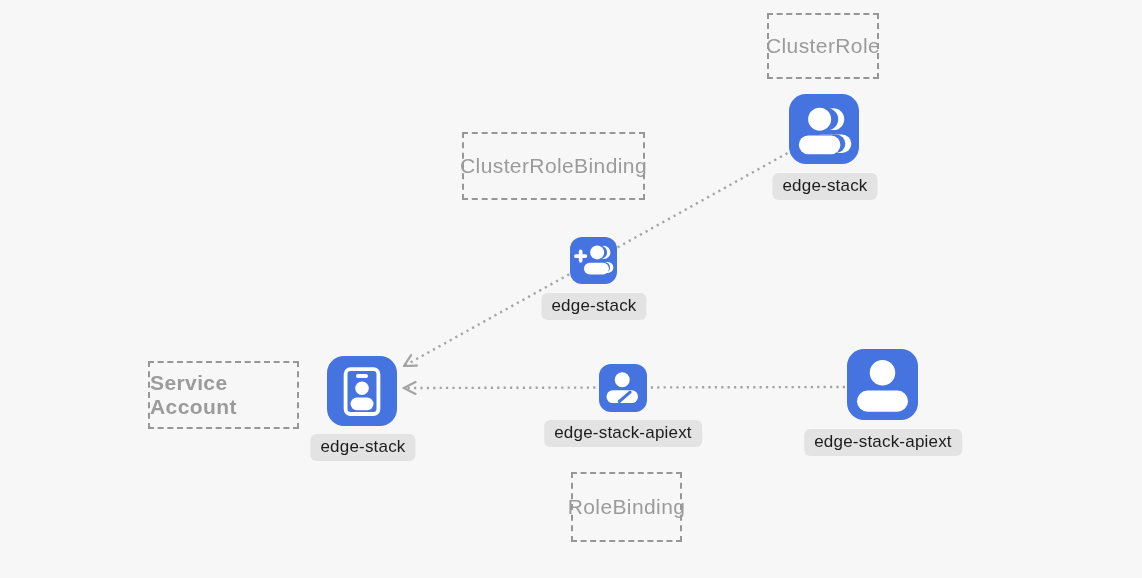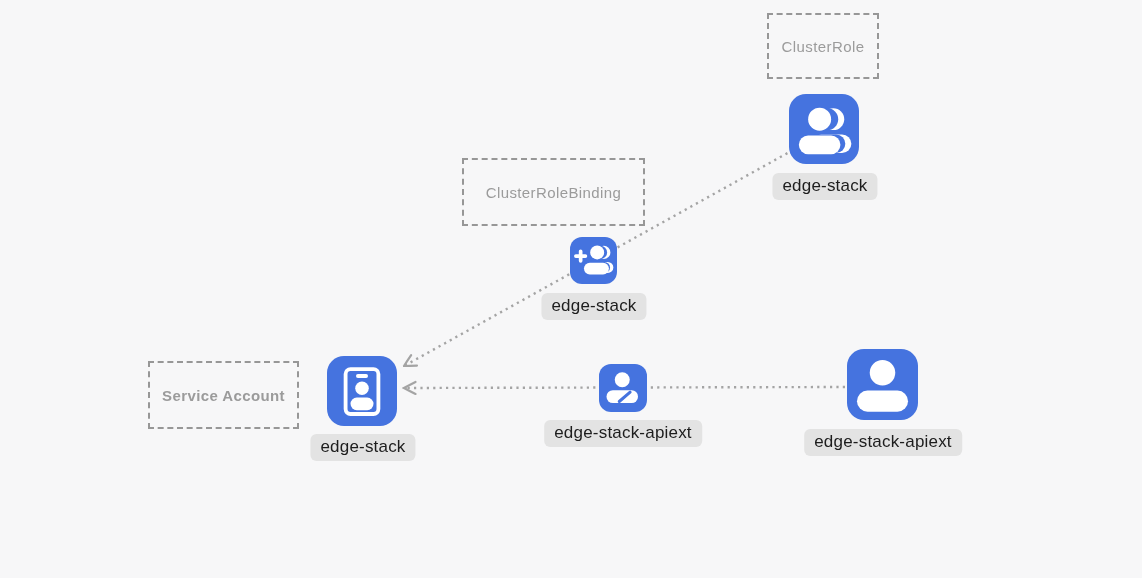--- a/index.html
+++ b/index.html
@@ -19,21 +19,21 @@
     position:relative;
     overflow:hidden;
   }
   .canvas{position:absolute;inset:0;}
   .edges{position:absolute;left:0;top:0;z-index:0;}
   .dashed-box{
     position:absolute;
     border:2px dashed var(--dash_border);
     display:flex;align-items:center;justify-content:center;
     color:var(--box_text);
-    font-size:15px;
+    font-size:21px;
     letter-spacing:.4px;
     z-index:1;
     background:transparent;
   }
   .node{position:absolute;z-index:2;}
   .node .icon{
     position:absolute;
     background:var(--icon_blue);
     display:flex;align-items:center;justify-content:center;
   }
@@ -66,25 +66,28 @@
         <path d="M3,2 Q10,5.5 14.5,8 Q10,10.5 3,14" fill="none" stroke="var(--line_gray)" stroke-width="2.2" stroke-linecap="round"></path>
       </marker>
     </defs>
     <line x1="793" y1="150" x2="404" y2="366" stroke="var(--line_gray)" stroke-width="2.4" stroke-dasharray="2.2 4.2" marker-end="url(#ah)"></line>
     <line x1="845" y1="387" x2="404" y2="388" stroke="var(--line_gray)" stroke-width="2.4" stroke-dasharray="2.2 4.2" marker-end="url(#ah)"></line>
   </svg>
 
   <div class="dashed-box" style="left:767px;top:13px;width:112px;height:66px;">
     <span>ClusterRole</span>
   </div>
-  <div class="dashed-box" style="left:462px;top:158px;width:183px;height:68px;">
+  <div class="dashed-box" style="left:462px;top:132px;width:183px;height:68px;">
     <span>ClusterRoleBinding</span>
   </div>
   <div class="dashed-box" style="left:148px;top:361px;width:151px;height:68px;font-weight:bold;">
     <span>Service Account</span>
+  </div>
+  <div class="dashed-box" style="left:571px;top:472px;width:111px;height:70px;">
+    <span>RoleBinding</span>
   </div>
 
   <div class="node">
     <div class="icon" style="left:789px;top:94px;width:70px;height:70px;border-radius:17px;">
       <svg viewBox="0 0 64 64">
         <circle class="w" cx="40.5" cy="23" r="10"></circle>
         <circle class="b" cx="35" cy="23" r="10"></circle>
         <rect class="w" x="21" y="37" width="36" height="17" rx="8.5"></rect>
         <rect class="b" x="15.5" y="37" width="36" height="17" rx="8.5"></rect>
         <circle class="w" cx="28" cy="23" r="10.5"></circle>

